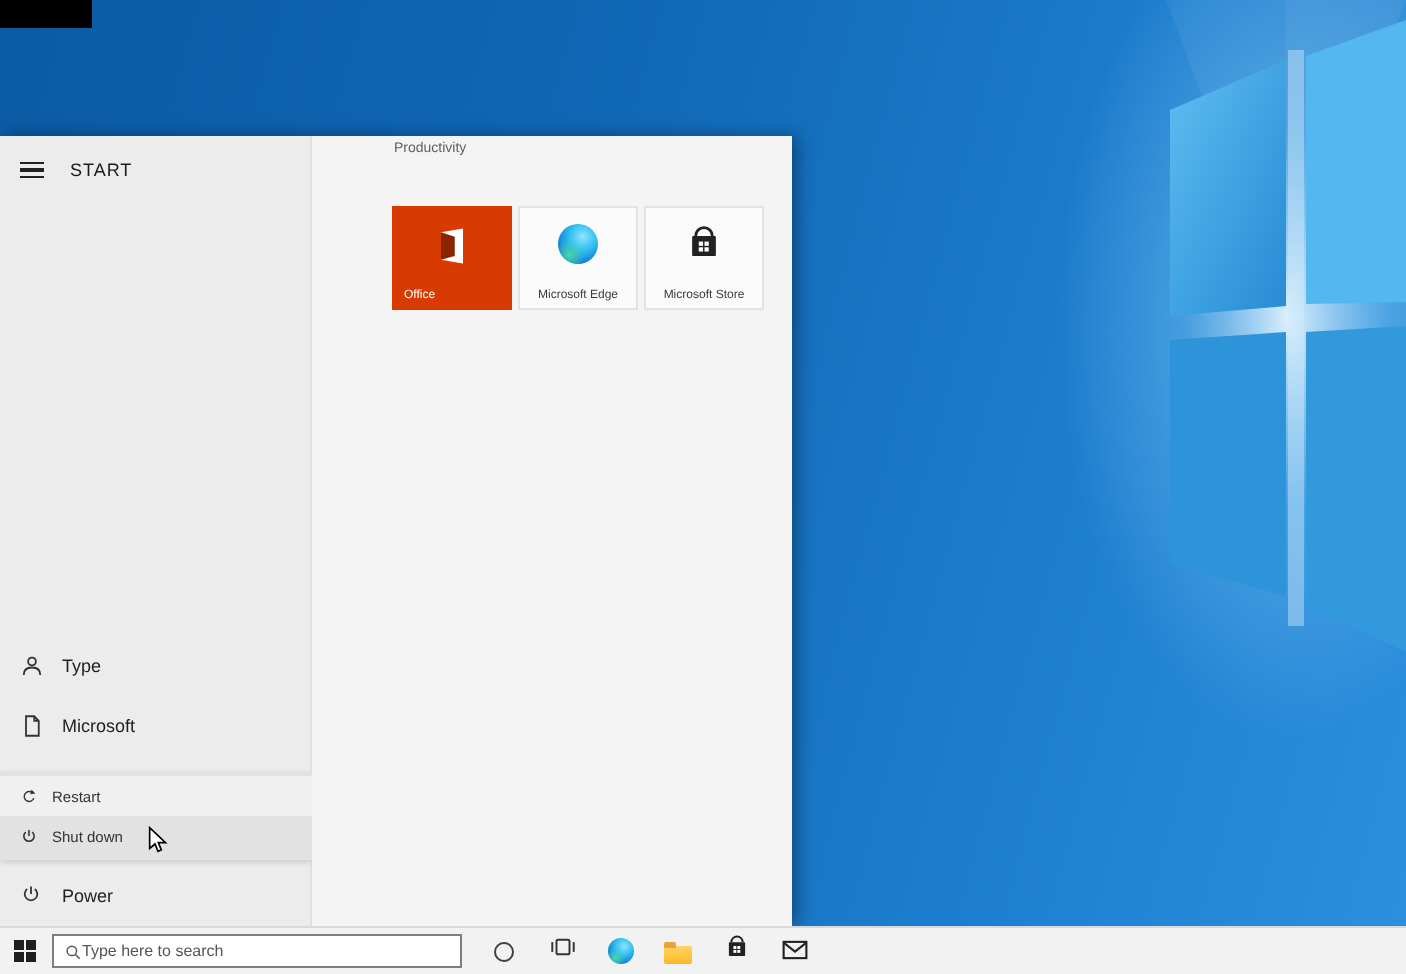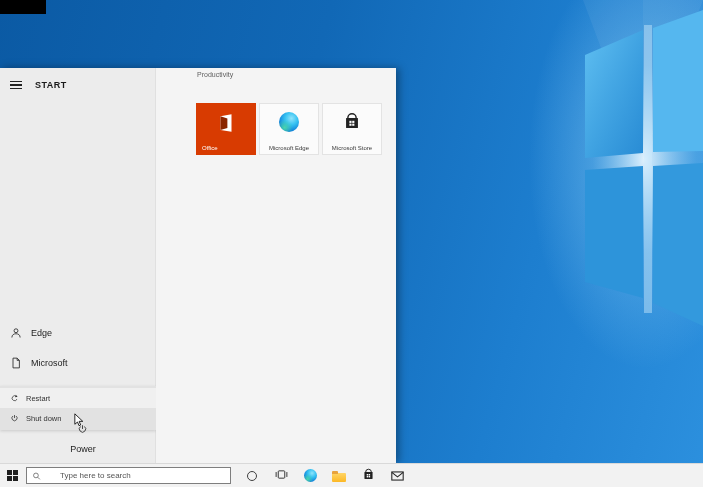--- a/index.html
+++ b/index.html
@@ -14,28 +14,28 @@
 
   .black-strip { position:absolute; left:0; top:0; width:46px; height:14px; background:#000; }
 
   
   .start-menu { position:absolute; left:0; top:68px; width:396px; height:395px;
                 display:flex; box-shadow:3px 0 8px rgba(0,0,0,.35); }
   .rail { position:relative; width:156px; background:#ececec; border-right:1px solid #e0e0e0; }
   .rail-header { position:absolute; top:12px; left:10px; display:flex; align-items:center; }
   .hamburger { display:inline-flex; flex-direction:column; gap:2px; width:12px; cursor:pointer; }
   .hamburger i { display:block; height:1.5px; background:#222; }
-  .start-title { margin-left:13px; font-size:9px; font-weight:bold; letter-spacing:.5px; color:#1a1a1a; }
+  .start-title { margin-left:13px; font-size:9px; font-weight:normal; letter-spacing:.5px; color:#1a1a1a; }
 
   .rail-row { position:absolute; left:0; width:156px; height:26px; display:flex;
               align-items:center; padding-left:10px; gap:9px; cursor:pointer; }
   .rail-row .lbl { font-size:9px; color:#222; }
   .row-user { top:252px; }
   .row-docs { top:282px; }
-  .row-power { top:356px; height:24px;flex-direction:column; }
+  .row-power { top:368px; height:24px; }
 
   .power-flyout { position:absolute; top:318px; left:0; width:156px; background:#e2e2e2;
                   padding:2px 0; box-shadow:0 1px 3px rgba(0,0,0,.15); }
   .fly-row { height:20px; display:flex; align-items:center; padding-left:10px; gap:7px; cursor:pointer; }
   .fly-row .lbl { font-size:7.5px; color:#333; }
   .fly-row.hovered { background:#f0f0f0; }
 
   .icon12 { width:12px; height:12px; display:inline-flex; }
   .icon9  { width:9px;  height:9px;  display:inline-flex; }
 
@@ -62,21 +62,21 @@
   
   .taskbar { position:absolute; left:0; bottom:0; width:703px; height:24px;
              background:#f2f2f2; border-top:1px solid #d9d9d9; }
   .start-btn { position:absolute; left:0; top:0; width:24px; height:23px;
                display:flex; align-items:center; justify-content:center; cursor:pointer; }
   .win-logo { display:grid; grid-template-columns:5px 5px; grid-template-rows:5px 5px; gap:1px; }
   .win-logo i { background:#1f1f1f; }
 
   .search-box { position:absolute; left:26px; top:3px; width:205px; height:17px;
                 background:#fff; border:1px solid #7e7e7e; display:flex; align-items:center;
-                padding:0 5px; gap:19px; }
+                padding:0 5px; gap:0; }
   .search-box input { border:none; outline:none; background:transparent; width:100%;
                       font-size:8px; color:#333; font-family:"Liberation Sans", sans-serif; }
   .search-box input::placeholder { color:#555; }
 
   .tray { position:absolute; left:244px; top:0; height:23px; display:flex;
           align-items:center; gap:13px; }
   .tray-btn { width:16px; height:16px; display:flex; align-items:center;
               justify-content:center; cursor:pointer; }
   .cortana-ring { width:10px; height:10px; border:1.5px solid #404040; border-radius:50%; }
   .edge-ball-sm { width:13px; height:13px; border-radius:50%;
@@ -132,21 +132,21 @@
         <span class="start-title">START</span>
       </div>
 
       <div class="rail-row row-user">
         <span class="icon12">
           <svg viewBox="0 0 16 16" width="12" height="12">
             <circle cx="8" cy="5" r="2.6" fill="none" stroke="#333" stroke-width="1.2"></circle>
             <path d="M2.5 14 C2.5 10.5 5 9 8 9 C11 9 13.5 10.5 13.5 14" fill="none" stroke="#333" stroke-width="1.2"></path>
           </svg>
         </span>
-        <span class="lbl">Edge</span>
+        <span class="lbl">Type</span>
       </div>
 
       <div class="rail-row row-docs">
         <span class="icon12">
           <svg viewBox="0 0 16 16" width="12" height="12">
             <path d="M4 1.5 h5.5 L12.5 4.5 V14.5 H4 Z" fill="none" stroke="#333" stroke-width="1.2"></path>
             <path d="M9.5 1.5 V4.5 H12.5" fill="none" stroke="#333" stroke-width="1.2"></path>
           </svg>
         </span>
         <span class="lbl">Microsoft</span>

